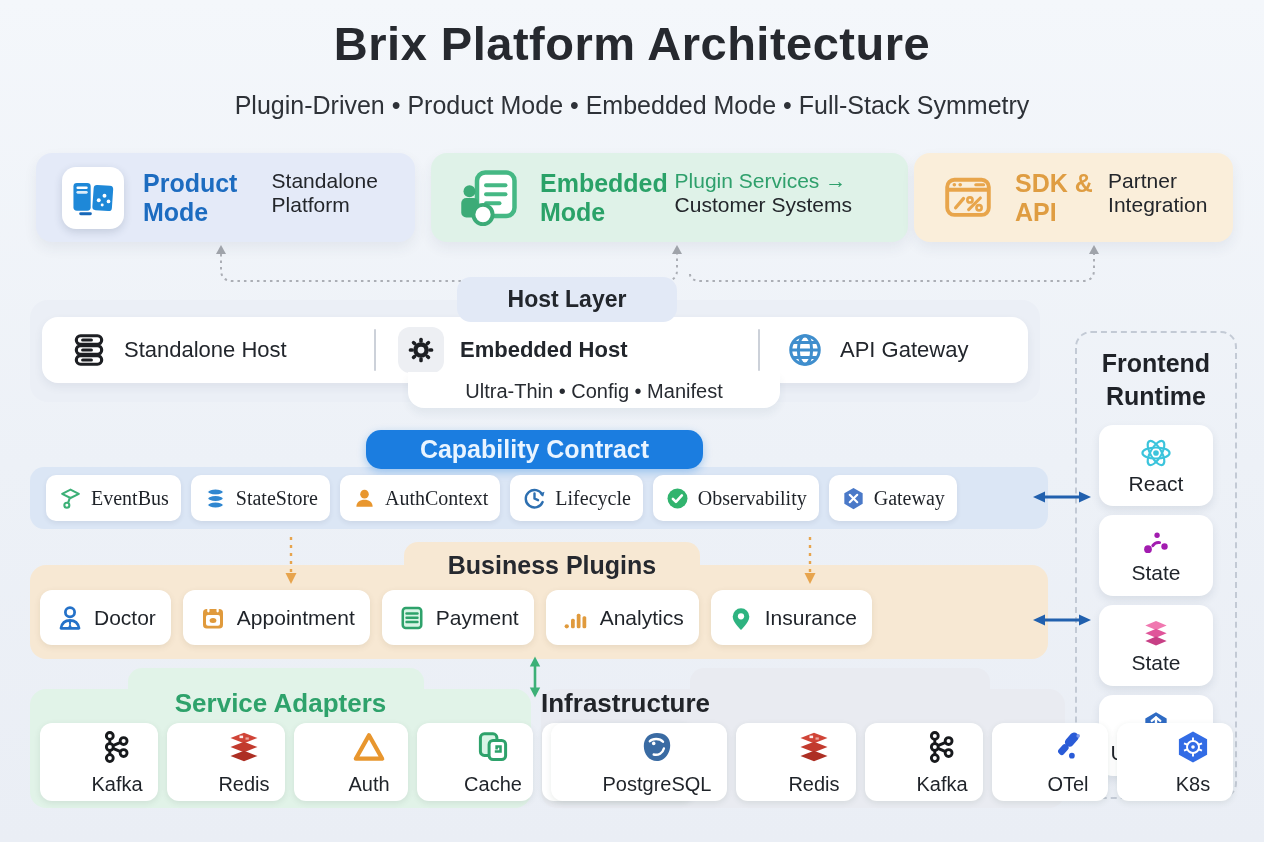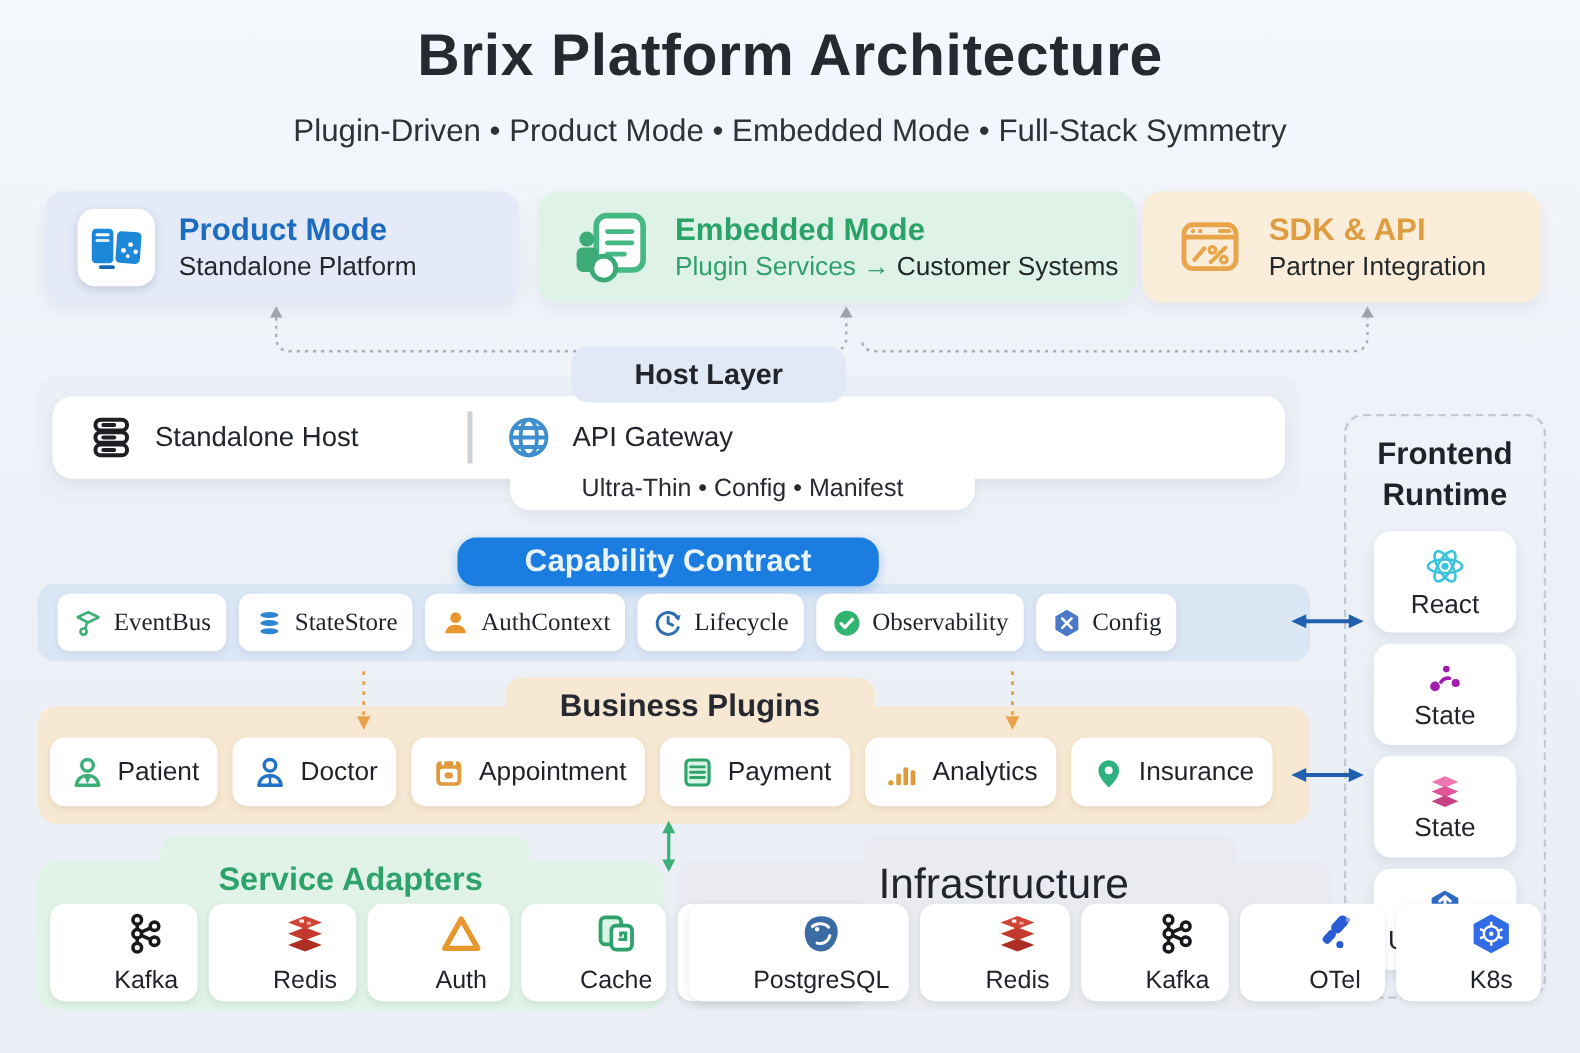--- a/index.html
+++ b/index.html
@@ -13,21 +13,21 @@
     font-size:25px;color:#2e3238;}
   
   .mode-card{position:absolute;top:153px;height:89px;border-radius:16px;
     display:flex;align-items:center;padding-left:26px;box-sizing:border-box;gap:19px;
     box-shadow:0 6px 14px rgba(40,60,90,.07);}
   .mode-product{left:36px;width:379px;background:#e4eaf8;}
   .mode-embedded{left:431px;width:477px;background:#dff2e8;}
   .mode-sdk{left:914px;width:319px;background:#faeeda;}
   .icon-tile{width:62px;height:62px;background:#fff;border-radius:14px;flex:0 0 auto;
     display:flex;align-items:center;justify-content:center;box-shadow:0 3px 8px rgba(30,50,80,.16);}
-  .mode-text{display:flex;flex-direction:column;gap:3px;}
+  .mode-text{display:flex;flex-direction:row;gap:3px;}
   .mode-title{font-size:25px;font-weight:bold;}
   .mode-product .mode-title{color:#1d6cc0;}
   .mode-embedded .mode-title{color:#2aa268;}
   .mode-sdk .mode-title{color:#df9d42;}
   .mode-sub{font-size:21px;color:#23262b;}
   .t-green{color:#2fa06c;}
   
   .host-wrap{position:absolute;left:30px;top:300px;width:1010px;height:102px;
     background:#ebeff6;border-radius:18px;}
   .host-pill{position:absolute;left:457px;top:277px;width:220px;height:45px;background:#e2e9f6;
@@ -75,22 +75,22 @@
     font-size:26px;font-weight:bold;color:#2ea26b;z-index:3;}
   .sa-cards{position:absolute;left:40px;top:723px;display:flex;gap:9px;z-index:3;}
   .mini-card{background:#fff;border-radius:12px;height:78px;display:flex;flex-direction:column;
     align-items:center;justify-content:center;gap:8px;font-size:20px;color:#1f2329;
     box-shadow:0 2px 6px rgba(40,70,50,.10);padding-left:36px;}
   
   .infra-wrap{position:absolute;left:541px;top:689px;width:524px;height:119px;
     background:#e9ebf1;border-radius:16px;z-index:2;}
   .infra-tab{position:absolute;left:690px;top:668px;width:300px;height:24px;
     background:#e9ebf1;border-radius:14px 14px 0 0;z-index:2;}
-  .infra-title{position:absolute;left:541px;top:688px;width:524px;text-align:center;
-    font-size:34px;font-weight:normal;color:#212429;z-index:3;}
+  .infra-title{position:absolute;left:541px;top:688px;width:524px;text-align:left;
+    font-size:26px;font-weight:bold;color:#212429;z-index:3;}
   .infra-cards{position:absolute;left:551px;top:723px;display:flex;gap:9px;z-index:3;}
   
   .fr-wrap{position:absolute;left:1075px;top:331px;width:162px;height:468px;box-sizing:border-box;
     border:2px dashed #c3cad5;border-radius:16px;z-index:2;}
   .fr-title{margin-top:14px;text-align:center;font-size:25px;font-weight:bold;color:#1f2228;
     line-height:1.3;padding:0 14px;}
   .fr-cards{display:flex;flex-direction:column;align-items:center;gap:9px;margin-top:13px;}
   .fr-card{width:114px;height:81px;background:#fff;border-radius:14px;display:flex;flex-direction:column;
     align-items:center;justify-content:center;gap:2px;font-size:21px;color:#1f2329;
     box-shadow:0 4px 9px rgba(40,60,90,.10);}
@@ -193,20 +193,39 @@
             <rect x="4" y="15.6" width="16" height="5.4" rx="2.7"></rect>
             <line x1="8" y1="5.7" x2="13.5" y2="5.7"></line>
               <line x1="8" y1="12" x2="13.5" y2="12"></line>
               <line x1="8" y1="18.3" x2="13.5" y2="18.3"></line>
           </g>
         </svg>
       </span>
       <span>Standalone Host</span>
     </div>
     <div class="vdiv"></div>
+    <div class="host-seg seg2">
+      <span class="gear-tile">
+        <svg class="ic" width="30" height="30" viewBox="0 0 24 24">
+          <g fill="#1d1f23">
+            <circle cx="12" cy="12" r="6.2"></circle>
+            <rect x="10.6" y="2.2" width="2.8" height="4" rx="1.2"></rect>
+            <rect x="10.6" y="2.2" width="2.8" height="4" rx="1.2" transform="rotate(45 12 12)"></rect>
+            <rect x="10.6" y="2.2" width="2.8" height="4" rx="1.2" transform="rotate(90 12 12)"></rect>
+            <rect x="10.6" y="2.2" width="2.8" height="4" rx="1.2" transform="rotate(135 12 12)"></rect>
+            <rect x="10.6" y="2.2" width="2.8" height="4" rx="1.2" transform="rotate(180 12 12)"></rect>
+            <rect x="10.6" y="2.2" width="2.8" height="4" rx="1.2" transform="rotate(225 12 12)"></rect>
+            <rect x="10.6" y="2.2" width="2.8" height="4" rx="1.2" transform="rotate(270 12 12)"></rect>
+            <rect x="10.6" y="2.2" width="2.8" height="4" rx="1.2" transform="rotate(315 12 12)"></rect>
+          </g>
+          <circle cx="12" cy="12" r="2.7" fill="#edeff3"></circle>
+        </svg>
+      </span>
+      <span>Embedded Host</span>
+    </div>
     <div class="vdiv"></div>
     <div class="host-seg seg3">
       <span>
         <svg class="ic" width="38" height="38" viewBox="0 0 24 24">
           <g fill="none" stroke="#3f8ecd" stroke-width="1.9">
             <circle cx="12" cy="12" r="9"></circle>
             <ellipse cx="12" cy="12" rx="4.2" ry="9"></ellipse>
             <line x1="3" y1="12" x2="21" y2="12"></line>
             <path d="M4.6 7.2h14.8M4.6 16.8h14.8"></path>
           </g>
@@ -279,40 +298,28 @@
     <div class="chip">
       <span>
         <svg class="ic" width="25" height="25" viewBox="0 0 24 24">
           <path d="M12 1.8l8.8 5.1v10.2L12 22.2l-8.8-5.1V6.9z" fill="#4a79c8"></path>
           <g stroke="#fff" stroke-width="2" stroke-linecap="round">
             <path d="M8.4 15.6l7.2-7.2"></path>
               <path d="M8.4 8.4l7.2 7.2"></path>
           </g>
         </svg>
       </span>
-      <span>Config</span>
+      <span>Gateway</span>
     </div>
   </div>
 
   <div class="biz-tab"></div>
   <div class="biz-wrap"></div>
   <div class="biz-title">Business Plugins</div>
   <div class="biz-chips">
-    <div class="chip2">
-      <span>
-        <svg class="ic" width="30" height="30" viewBox="0 0 24 24">
-          <g fill="none" stroke="#3cb077" stroke-width="2.2" stroke-linecap="round" stroke-linejoin="round">
-            <circle cx="12" cy="7.4" r="3.7"></circle>
-            <path d="M4.8 20.2c.7-4.2 3.6-6.3 7.2-6.3s6.5 2.1 7.2 6.3z"></path>
-          </g>
-          <path d="M9.8 14.4l2.2 5 2.2-5z" fill="#3cb077"></path>
-        </svg>
-      </span>
-      <span>Patient</span>
-    </div>
     <div class="chip2">
       <span>
         <svg class="ic" width="30" height="30" viewBox="0 0 24 24">
           <g fill="none" stroke="#2471c8" stroke-width="2.2" stroke-linecap="round" stroke-linejoin="round">
             <circle cx="12" cy="7.4" r="3.7"></circle>
             <path d="M4.8 20.2c.7-4.2 3.6-6.3 7.2-6.3s6.5 2.1 7.2 6.3z"></path>
           </g>
           <path d="M10.9 14.2h2.2l-.5 3.4 1 2.2h-3.2l1-2.2z" fill="#2471c8"></path>
         </svg>
       </span>

